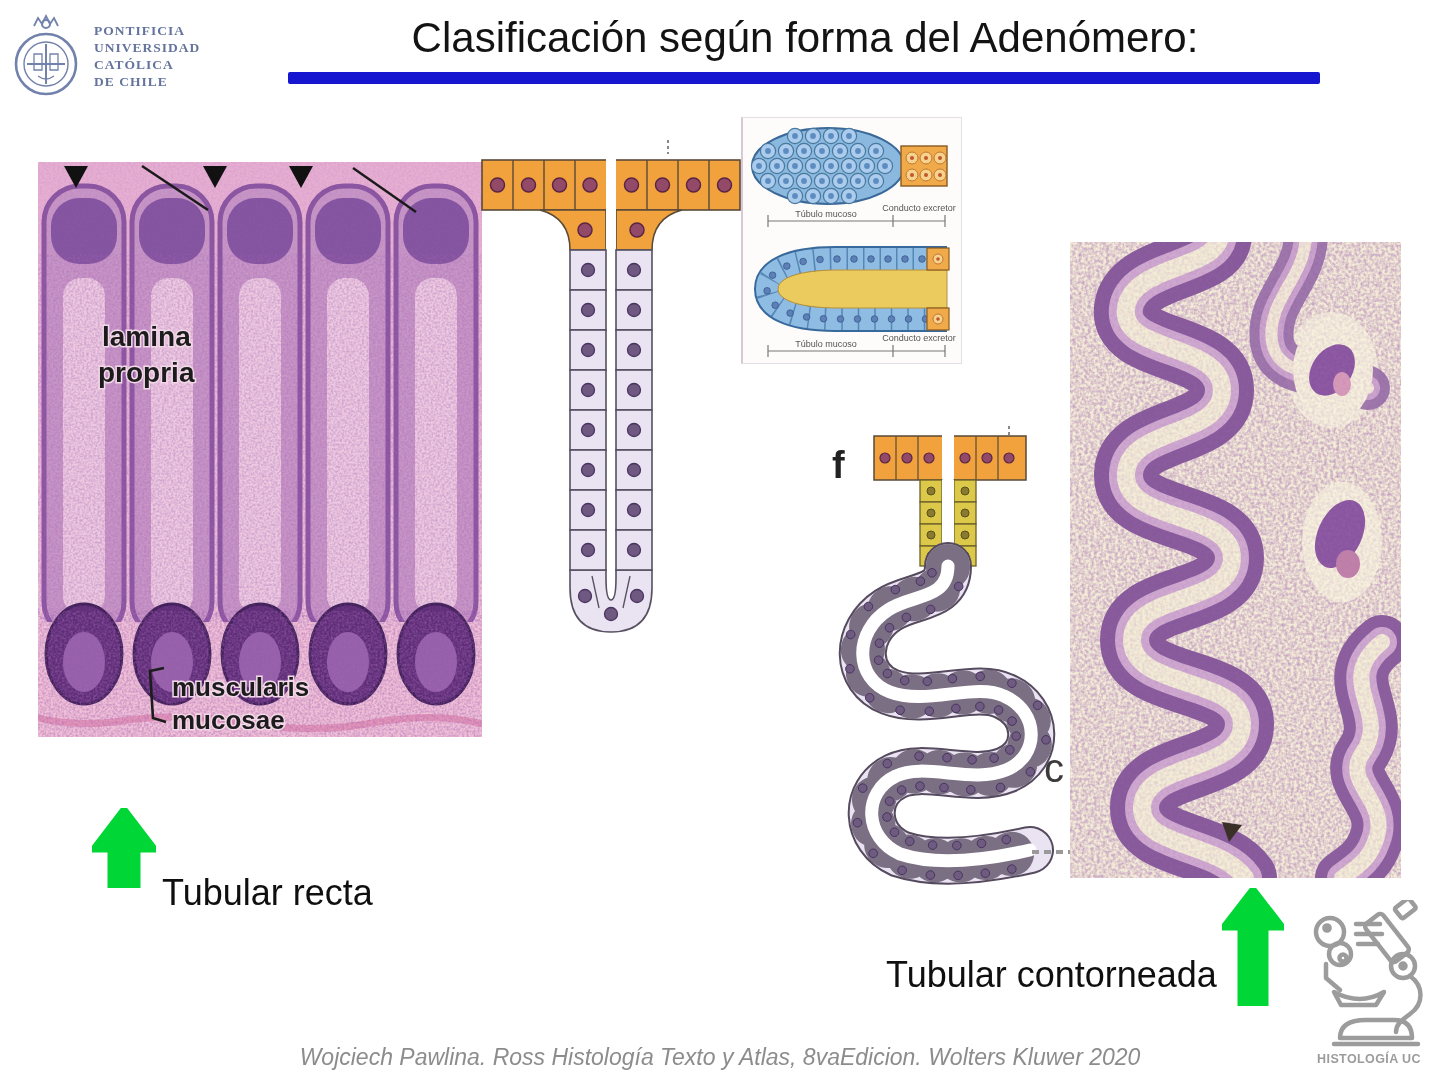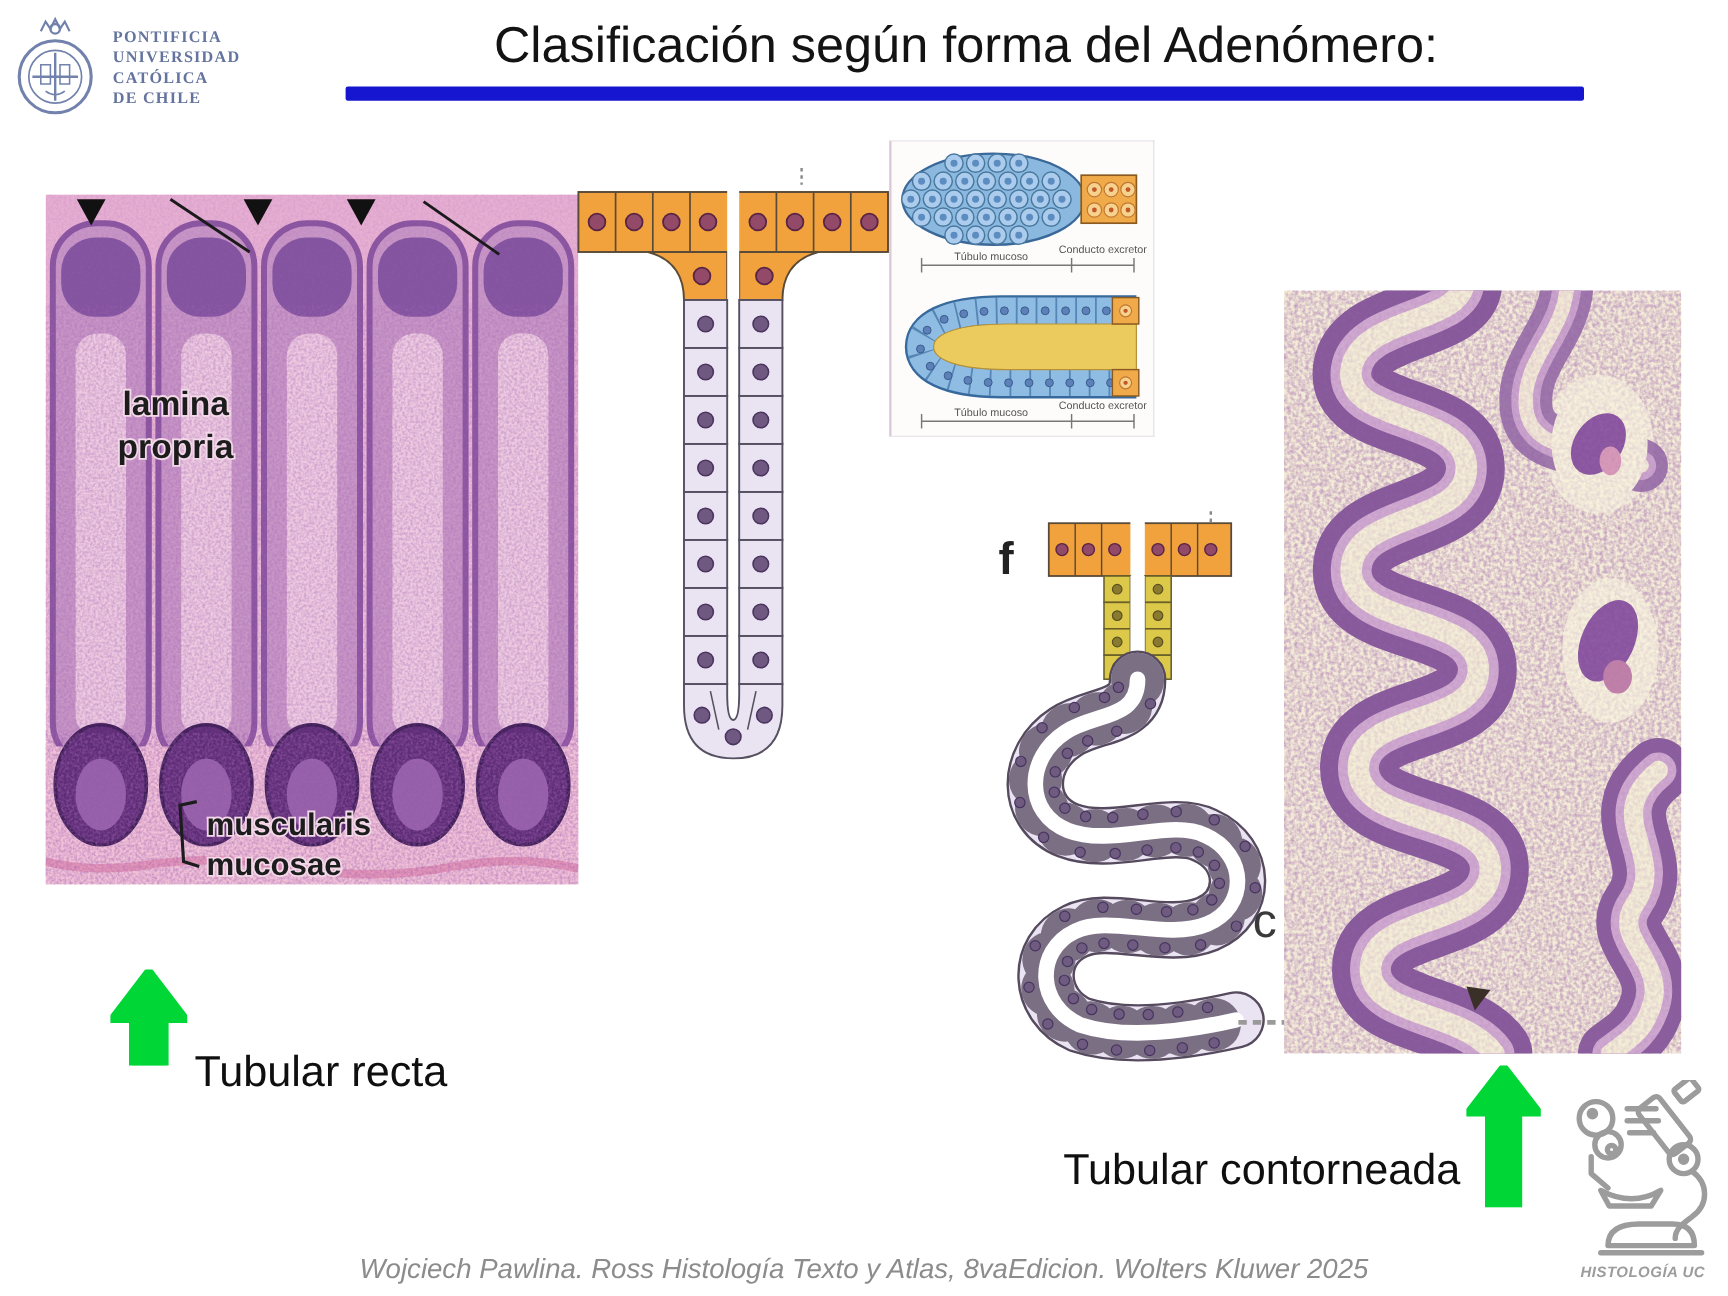--- a/index.html
+++ b/index.html
@@ -14,21 +14,21 @@
   #caption-coiled{left:872px;top:954px;margin-left:14px;}
   #arrow-straight{left:92px;top:808px;}
   #arrow-coiled{left:1222px;top:888px;}
   #letter-c{left:1044px;top:746px;font-size:40px;color:#3a3a3a;}
   #fig-left-micro{left:38px;top:162px;}
   #fig-tube{left:480px;top:138px;}
   #fig-bluecard{left:741px;top:117px;background:#fff;border:1px solid #e6dee6;border-left:2px solid #d8c8d8;}
   #fig-coil{left:826px;top:424px;}
   #fig-right-micro{left:1070px;top:242px;}
   #citation{left:0;top:1044px;width:1440px;text-align:center;font-style:italic;font-size:23px;color:#8c8c8c;}
-  #histo-logo{left:1300px;top:900px;width:138px;height:178px;text-align:center;font-style:italic;}
+  #histo-logo{left:1300px;top:900px;width:138px;height:178px;text-align:center;}
   #histo-logo .histo-text{font-size:12.5px;font-weight:bold;color:#9c9c9c;letter-spacing:.4px;margin-top:-2px;}
   svg text{font-family:"Liberation Sans",sans-serif;}
   .micro-label{font-weight:700;fill:#1c1c1c;paint-order:stroke;stroke:#f2d8e8;stroke-width:3px;}
   .tiny-label{fill:#555;font-size:9px;}
 </style>
 </head>
 <body>
 
 <div id="slide">
 
@@ -497,15 +497,15 @@
         <path d="M110,76 C124,86 124,104 110,114 C102,120 96,124 96,132"></path>
         <path d="M34,92 q26,14 50,0 l-8,13 h-35 z"></path>
         <path d="M26,64 v14 l14,12"></path>
         <path d="M40,138 q0,-18 26,-18 h28 q18,0 18,18 z"></path>
         <line x1="34" y1="144" x2="118" y2="144"></line>
       </g>
     </svg>
     <div class="histo-text">HISTOLOGÍA UC</div>
   </div>
 
-  <div class="abs" id="citation">Wojciech Pawlina. Ross Histología Texto y Atlas, 8vaEdicion. Wolters Kluwer 2025</div>
+  <div class="abs" id="citation">Wojciech Pawlina. Ross Histología Texto y Atlas, 8vaEdicion. Wolters Kluwer 2020</div>
 
 </div>
 
 </body></html>

